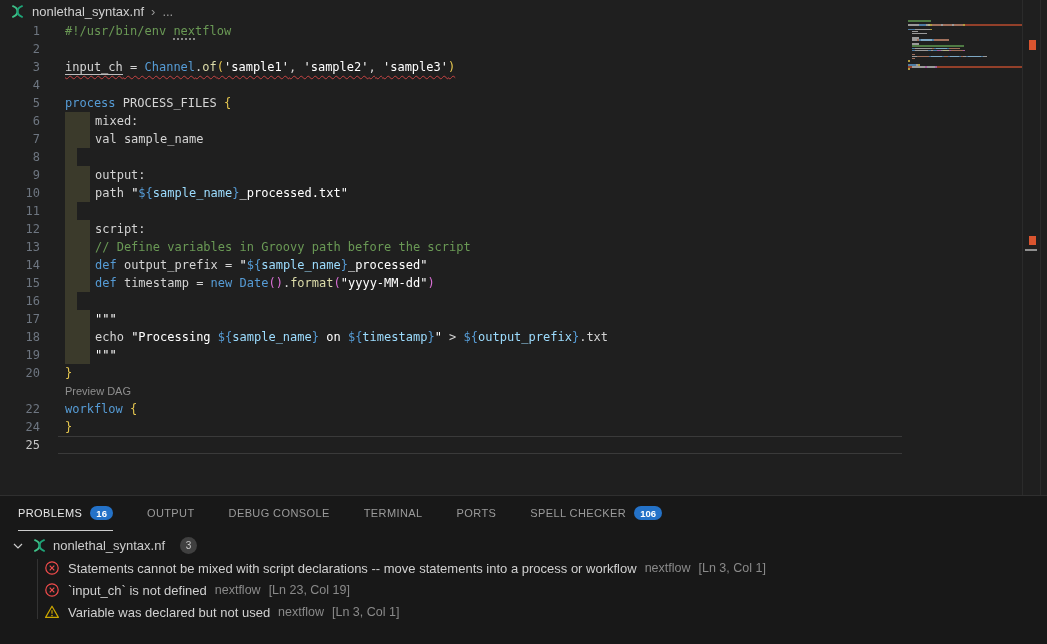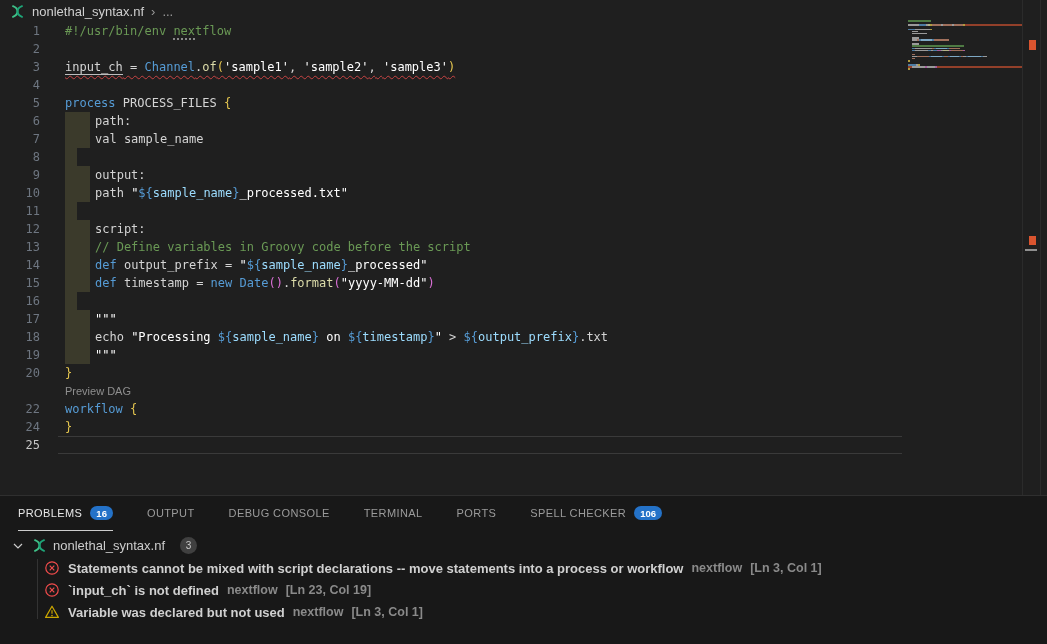--- a/index.html
+++ b/index.html
@@ -49,21 +49,21 @@
   .tab{display:flex;align-items:center;gap:8px;margin-right:34px;
     font-size:11px;letter-spacing:.4px;color:#9b9b9b;cursor:pointer;
     border-bottom:1px solid transparent;}
   .tab.active{color:#e7e7e7;border-bottom-color:#cccccc;}
   .badge{background:#2472c8;color:#ffffff;border-radius:11px;padding:1.5px 6px;
     font-size:9.5px;font-weight:bold;letter-spacing:0;}
   .tree-row{display:flex;align-items:center;gap:6px;height:23px;padding-left:10px;
     color:#cccccc;font-size:13px;margin-top:3px;}
   .count-badge{background:#404040;color:#c8c8c8;border-radius:50%;min-width:17px;height:17px;
     display:flex;align-items:center;justify-content:center;font-size:10px;margin-left:9px;}
-  .problems{position:relative;font-weight:bold;}
+  .problems{position:relative;}
   .problems::before{content:"";position:absolute;left:37px;top:2px;bottom:4px;width:1px;background:#333333;}
   .problem{display:flex;align-items:center;gap:8px;height:22px;padding-left:44px;
     font-size:13px;color:#d0d0d0;}
   .pmsg{white-space:pre;}
   .psrc,.ploc{color:#8a8a8a;font-size:12.5px;white-space:pre;}
   .picon{width:16px;height:16px;flex:none;}
   .chev{width:16px;height:16px;flex:none;}
 </style>
 </head>
 <body>
@@ -79,28 +79,28 @@
     <span class="crumb-sep">›</span>
     <span class="crumb-more">...</span>
   </div>
 
   <div class="code-area" id="code-area">
       <div class="row"><span class="gutter">1</span><span class="lc"><span class="tk-cm">#!/usr/bin/env </span><span class="tk-cm dots">nex</span><span class="tk-cm">tflow</span></span></div>
       <div class="row"><span class="gutter">2</span><span class="lc"></span></div>
       <div class="row"><span class="gutter">3</span><span class="lc"><span class="sq-err"><span class="tk-fg ulw">input_ch</span><span class="tk-fg"> = </span><span class="tk-kw">Channel</span><span class="tk-fg">.</span><span class="tk-fn">of</span><span class="tk-b1">(</span><span class="tk-str">'sample1'</span><span class="tk-fg">, </span><span class="tk-str">'sample2'</span><span class="tk-fg">, </span><span class="tk-str">'sample3'</span><span class="tk-b1">)</span></span></span></div>
       <div class="row"><span class="gutter">4</span><span class="lc"></span></div>
       <div class="row"><span class="gutter">5</span><span class="lc"><span class="tk-kw">process</span><span class="tk-fg"> PROCESS_FILES </span><span class="tk-b1">{</span></span></div>
-      <div class="row"><span class="gutter">6</span><span class="lc"><span class="tabbox"></span><span class="tk-fg">path:</span></span></div>
+      <div class="row"><span class="gutter">6</span><span class="lc"><span class="tabbox"></span><span class="tk-fg">mixed:</span></span></div>
       <div class="row"><span class="gutter">7</span><span class="lc"><span class="tabbox"></span><span class="tk-fg">val sample_name</span></span></div>
       <div class="row"><span class="gutter">8</span><span class="lc"><span class="tabbox thin"></span></span></div>
       <div class="row"><span class="gutter">9</span><span class="lc"><span class="tabbox"></span><span class="tk-fg">output:</span></span></div>
       <div class="row"><span class="gutter">10</span><span class="lc"><span class="tabbox"></span><span class="tk-fg">path </span><span class="tk-str">"</span><span class="tk-kw">${</span><span class="tk-var">sample_name</span><span class="tk-kw">}</span><span class="tk-str">_processed.txt"</span></span></div>
       <div class="row"><span class="gutter">11</span><span class="lc"><span class="tabbox thin"></span></span></div>
       <div class="row"><span class="gutter">12</span><span class="lc"><span class="tabbox"></span><span class="tk-fg">script:</span></span></div>
-      <div class="row"><span class="gutter">13</span><span class="lc"><span class="tabbox"></span><span class="tk-cm">// Define variables in Groovy code before the script</span></span></div>
+      <div class="row"><span class="gutter">13</span><span class="lc"><span class="tabbox"></span><span class="tk-cm">// Define variables in Groovy path before the script</span></span></div>
       <div class="row"><span class="gutter">14</span><span class="lc"><span class="tabbox"></span><span class="tk-kw">def</span><span class="tk-fg"> output_prefix = </span><span class="tk-str">"</span><span class="tk-kw">${</span><span class="tk-var">sample_name</span><span class="tk-kw">}</span><span class="tk-str">_processed"</span></span></div>
       <div class="row"><span class="gutter">15</span><span class="lc"><span class="tabbox"></span><span class="tk-kw">def</span><span class="tk-fg"> timestamp = </span><span class="tk-kw">new</span><span class="tk-fg"> </span><span class="tk-kw">Date</span><span class="tk-b2">(</span><span class="tk-b2">)</span><span class="tk-fg">.</span><span class="tk-fn">format</span><span class="tk-b2">(</span><span class="tk-str">"yyyy-MM-dd"</span><span class="tk-b2">)</span></span></div>
       <div class="row"><span class="gutter">16</span><span class="lc"><span class="tabbox thin"></span></span></div>
       <div class="row"><span class="gutter">17</span><span class="lc"><span class="tabbox"></span><span class="tk-str">"""</span></span></div>
       <div class="row"><span class="gutter">18</span><span class="lc"><span class="tabbox"></span><span class="tk-fg">echo </span><span class="tk-str">"Processing </span><span class="tk-kw">${</span><span class="tk-var">sample_name</span><span class="tk-kw">}</span><span class="tk-str"> on </span><span class="tk-kw">${</span><span class="tk-var">timestamp</span><span class="tk-kw">}</span><span class="tk-str">"</span><span class="tk-fg"> &gt; </span><span class="tk-kw">${</span><span class="tk-var">output_prefix</span><span class="tk-kw">}</span><span class="tk-fg">.txt</span></span></div>
       <div class="row"><span class="gutter">19</span><span class="lc"><span class="tabbox"></span><span class="tk-str">"""</span></span></div>
       <div class="row"><span class="gutter">20</span><span class="lc"><span class="tk-b1">}</span></span></div>
       <div class="row"><span class="gutter"></span><span class="lc"><span class="lens-text">Preview DAG</span></span></div>
       <div class="row"><span class="gutter">22</span><span class="lc"><span class="tk-kw">workflow</span><span class="tk-fg"> </span><span class="tk-b1">{</span></span></div>
       <div class="row"><span class="gutter">24</span><span class="lc"><span class="tk-b1">}</span></span></div>

